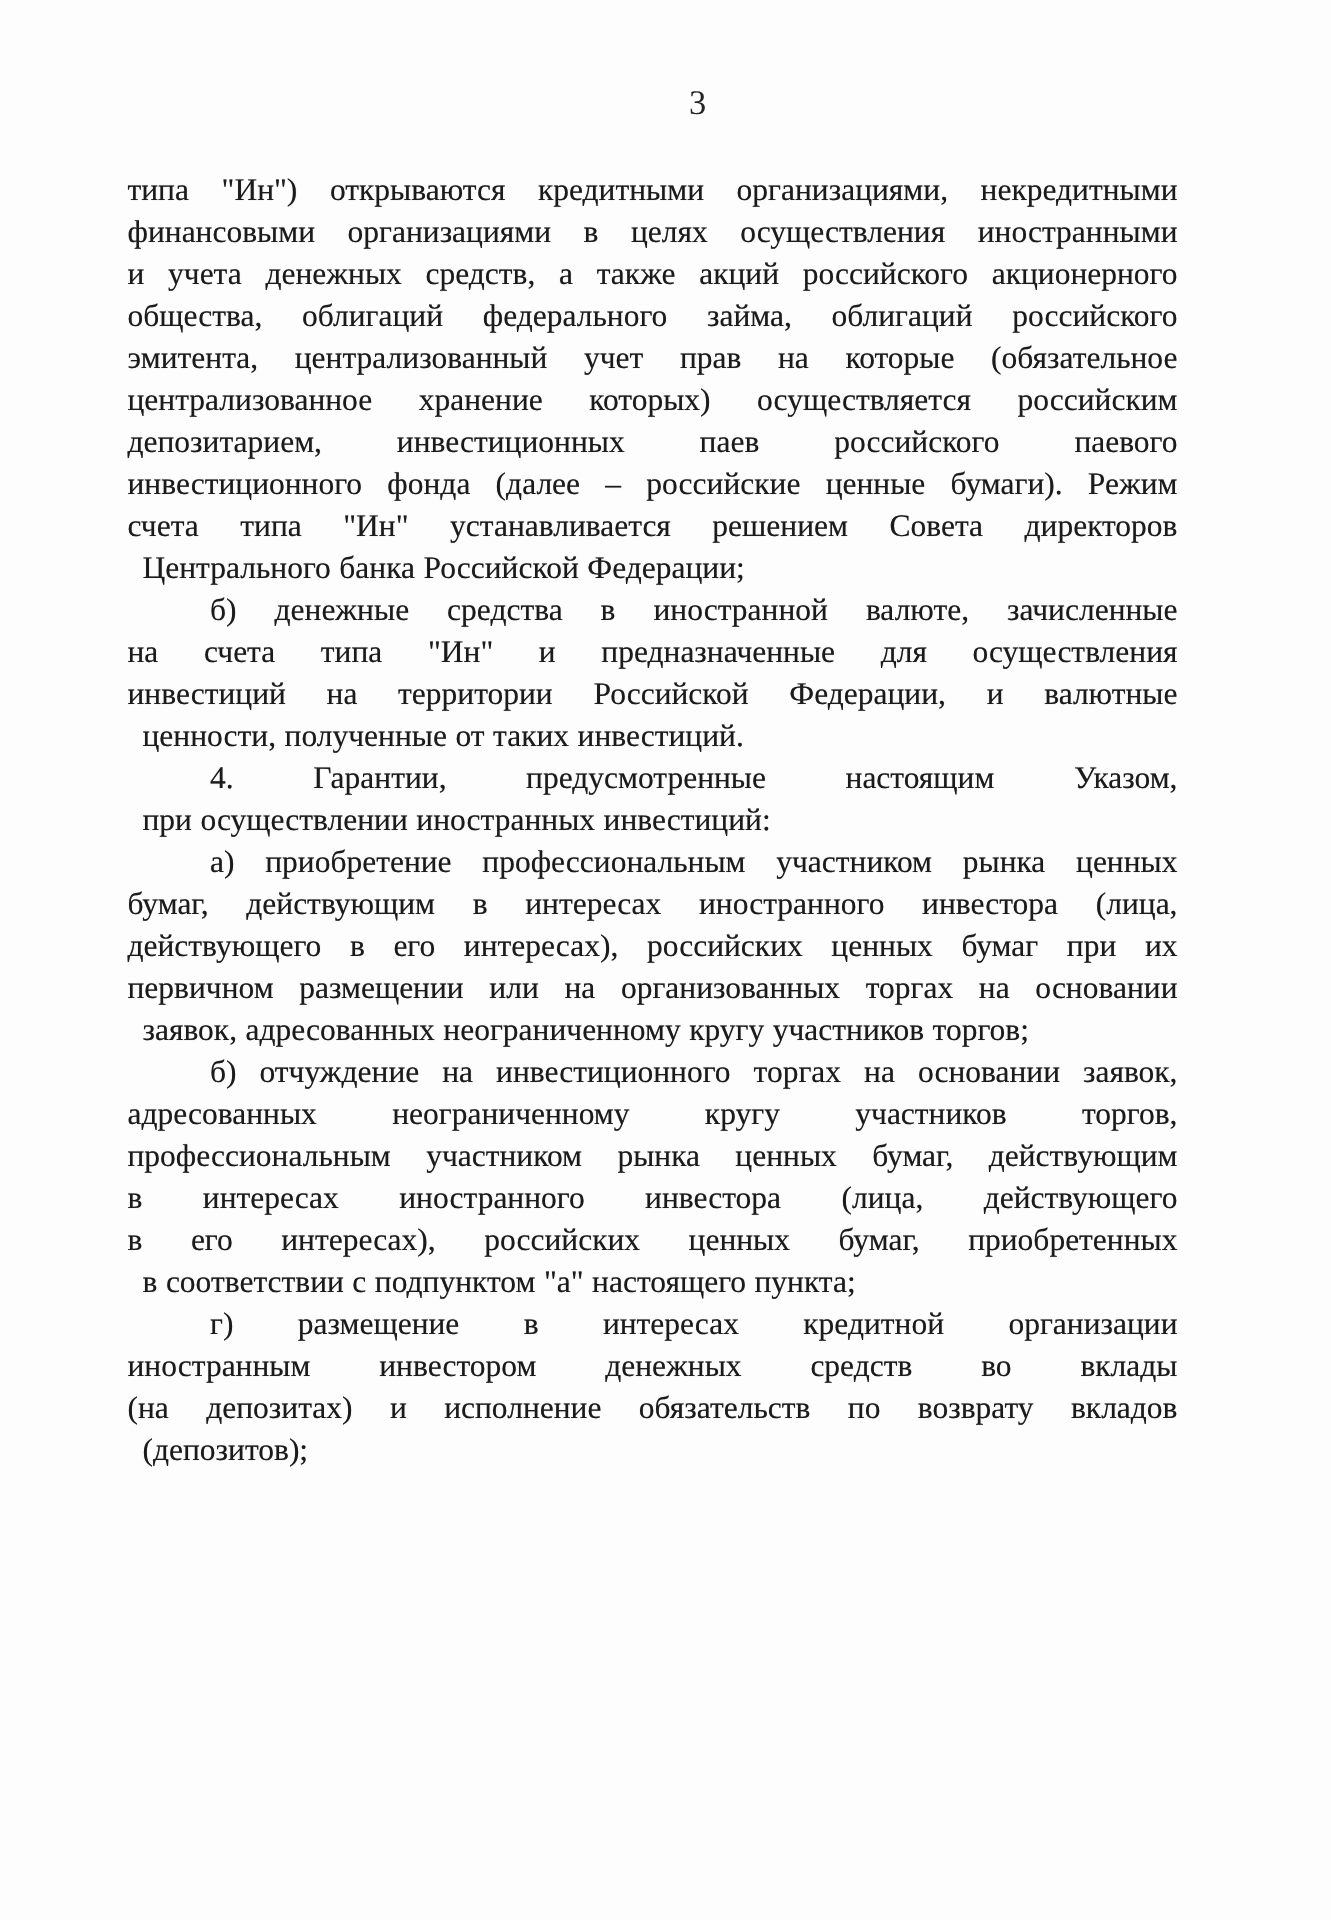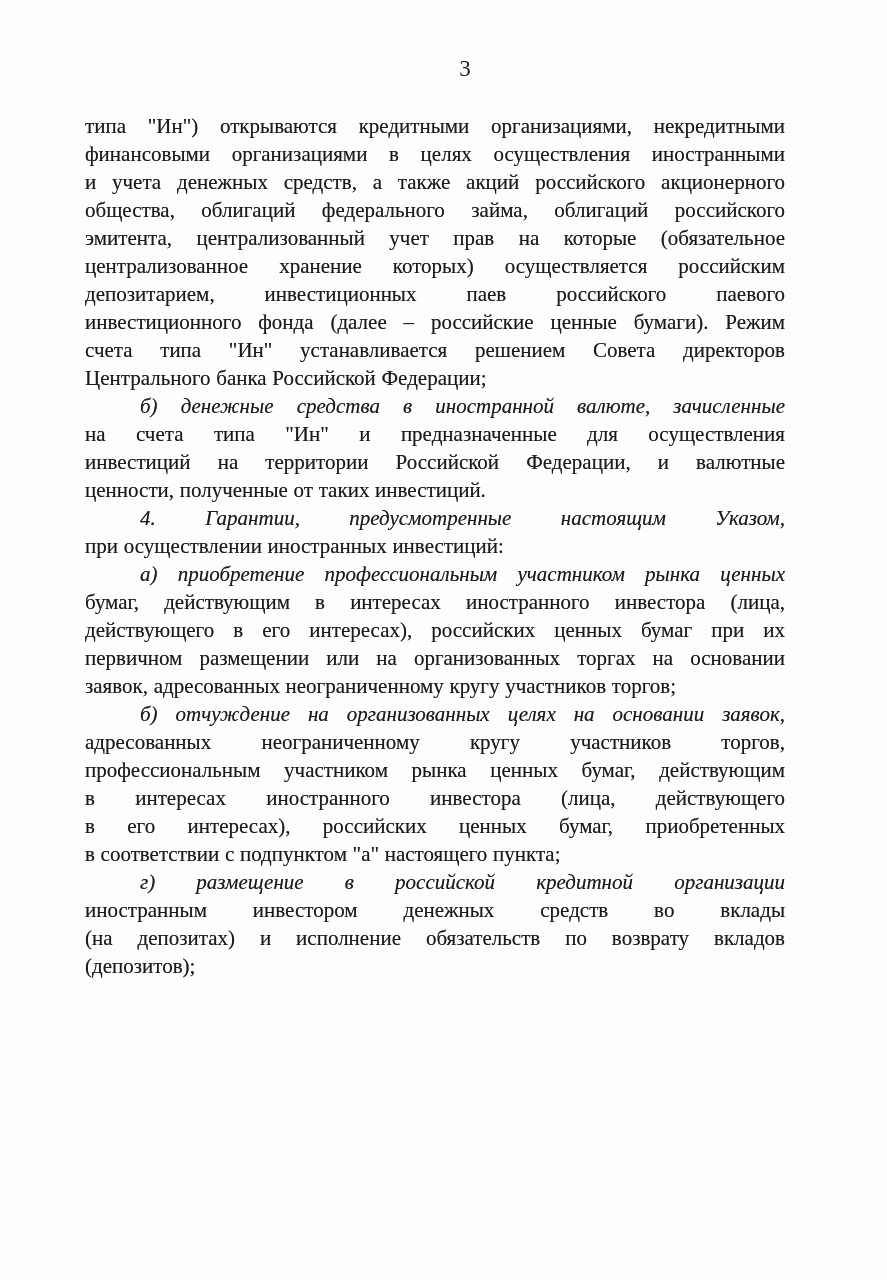--- a/index.html
+++ b/index.html
@@ -34,24 +34,24 @@
     line-height: 28px;
     text-shadow: 0 0 0.45px rgba(20,20,20,0.55); 
   }
   .line {
     text-align: justify;
     text-align-last: justify;
     word-spacing: 0.02em;
   }
   .line.last {
     text-align-last: left;
+    margin-left: 10px;
   }
   .line.indent {
     padding-left: 55px;
-    font-style: italic;
   }
 </style>
 </head>
 <body>
 
 <div class="page">
   <div class="page-number">3</div>
   <div class="text-block">
       <div>
         <div class="line">типа "Ин") открываются кредитными организациями, некредитными</div>
@@ -76,27 +76,27 @@
         <div class="line last">при осуществлении иностранных инвестиций:</div>
       </div>
       <div>
         <div class="line indent">а) приобретение профессиональным участником рынка ценных</div>
         <div class="line">бумаг, действующим в интересах иностранного инвестора (лица,</div>
         <div class="line">действующего в его интересах), российских ценных бумаг при их</div>
         <div class="line">первичном размещении или на организованных торгах на основании</div>
         <div class="line last">заявок, адресованных неограниченному кругу участников торгов;</div>
       </div>
       <div>
-        <div class="line indent">б) отчуждение на организованных целях на основании заявок,</div>
+        <div class="line indent">б) отчуждение на инвестиционного торгах на основании заявок,</div>
         <div class="line">адресованных неограниченному кругу участников торгов,</div>
         <div class="line">профессиональным участником рынка ценных бумаг, действующим</div>
         <div class="line">в интересах иностранного инвестора (лица, действующего</div>
         <div class="line">в его интересах), российских ценных бумаг, приобретенных</div>
         <div class="line last">в соответствии с подпунктом "а" настоящего пункта;</div>
       </div>
       <div>
-        <div class="line indent">г) размещение в российской кредитной организации</div>
+        <div class="line indent">г) размещение в интересах кредитной организации</div>
         <div class="line">иностранным инвестором денежных средств во вклады</div>
         <div class="line">(на депозитах) и исполнение обязательств по возврату вкладов</div>
         <div class="line last">(депозитов);</div>
       </div>
     </div>
 </div>
 
 </body></html>

